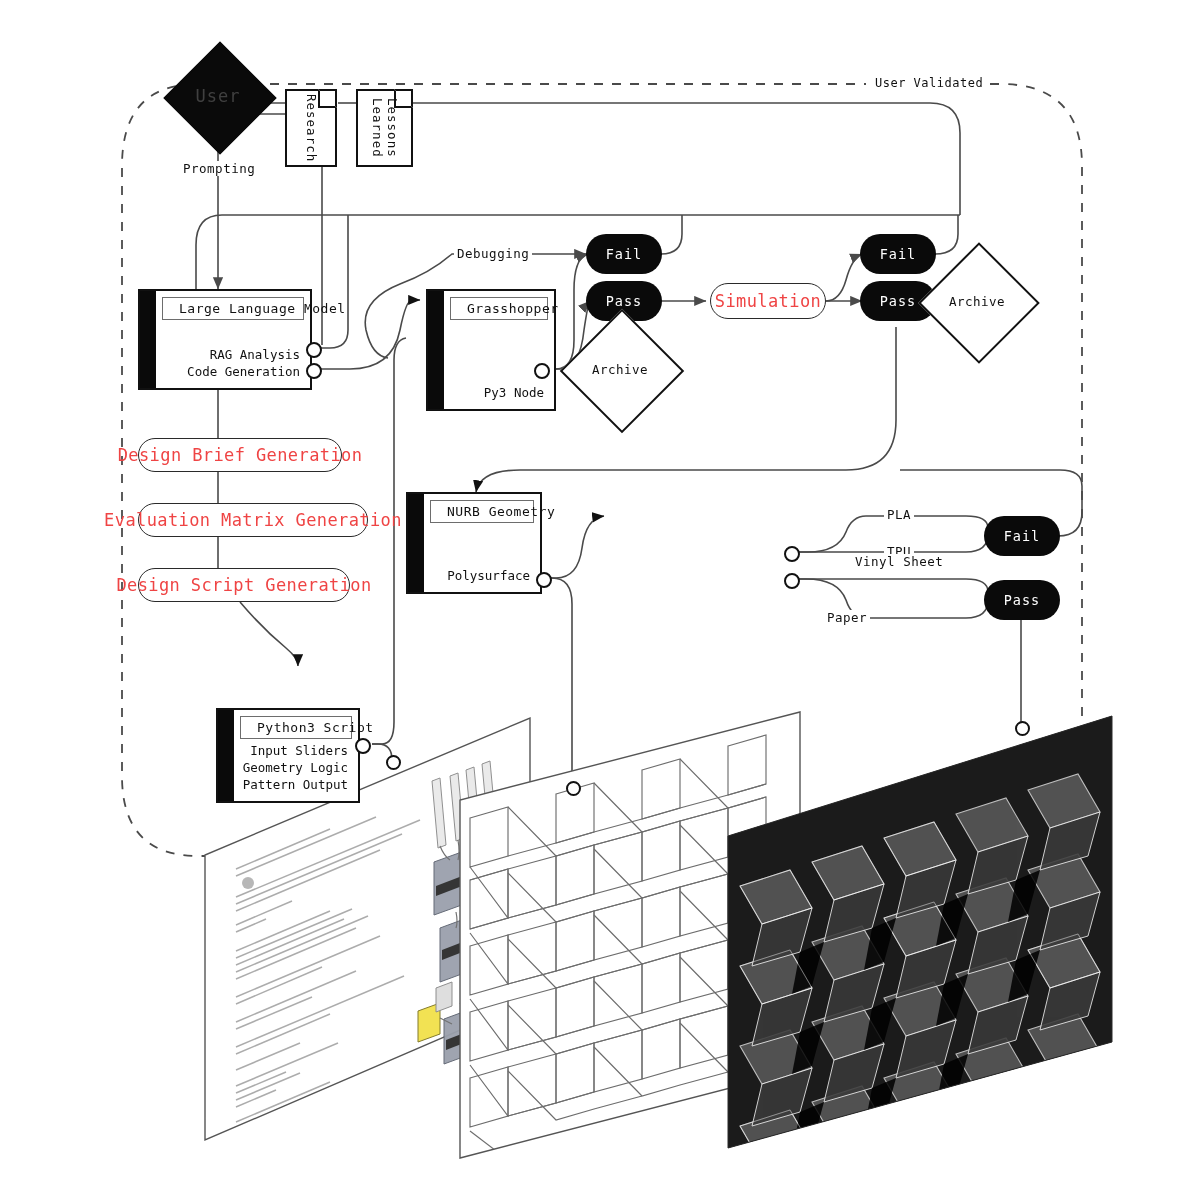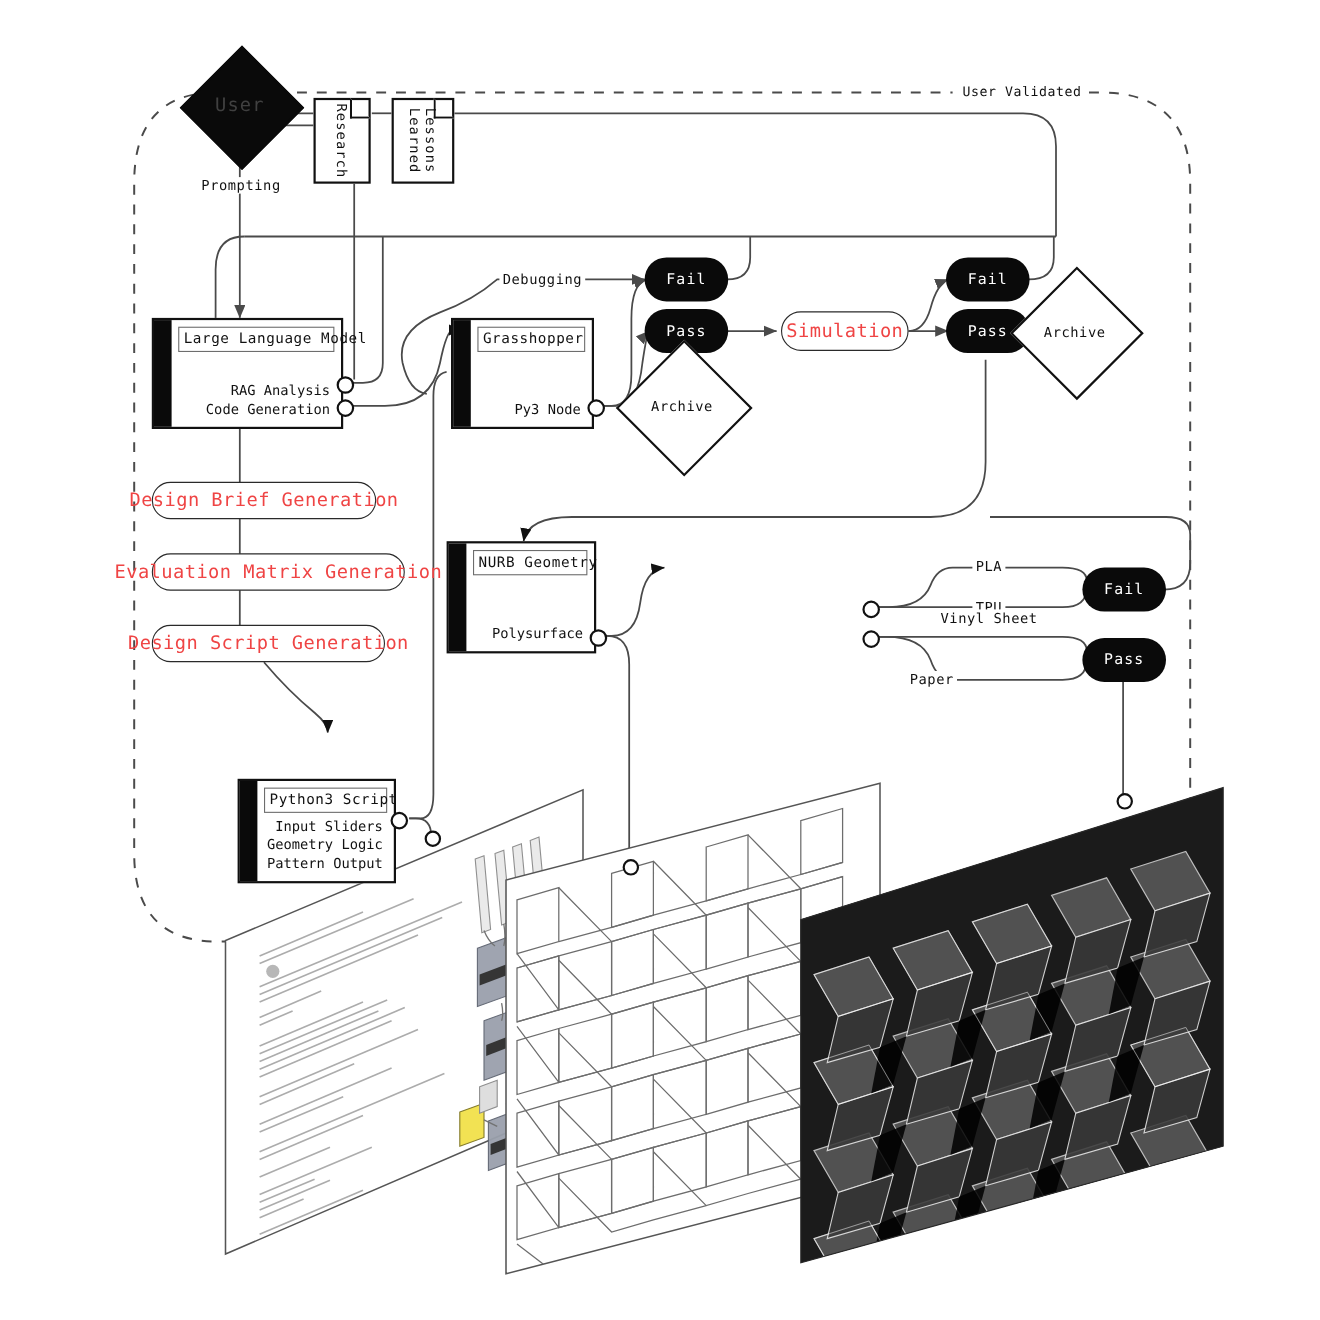--- a/index.html
+++ b/index.html
@@ -5,21 +5,21 @@
   html,body{margin:0;padding:0;background:#ffffff;}
   body{width:1200px;height:1200px;overflow:hidden;font-family:"DejaVu Sans Mono","Liberation Mono",monospace;}
   #stage{position:relative;width:1200px;height:1200px;background:#fff;}
   #wires{position:absolute;left:0;top:0;width:1200px;height:1200px;}
   .nd{position:absolute;box-sizing:border-box;}
 
   
   .ghc{border:2px solid #111;background:#fff;}
   .ghc .bar{position:absolute;left:0;top:0;bottom:0;width:16px;background:#0a0a0a;}
   .ghc .cap{position:absolute;left:22px;right:6px;top:6px;border:1.5px solid #6d6d6d;background:#fff;
-            text-align:center;font-size:13px;letter-spacing:.5px;color:#111;padding:3px 4px;white-space:nowrap;}
+            text-align:center;font-size:13px;letter-spacing:.5px;color:#111;padding:3px 16px;white-space:nowrap;}
   .ghc .ports{position:absolute;left:20px;right:10px;bottom:8px;text-align:right;font-size:12.5px;line-height:17px;color:#111;}
   .ghc .pl{white-space:nowrap;}
 
   
   .pill{background:#0a0a0a;color:#fff;border-radius:22px;display:flex;align-items:center;justify-content:center;
         font-size:13.5px;letter-spacing:1px;}
   
   .stad{background:#fff;border:1.6px solid #2a2a2a;border-radius:24px;display:flex;align-items:center;justify-content:center;
         font-size:17px;color:#ef4444;letter-spacing:.4px;white-space:nowrap;}
   
@@ -379,21 +379,21 @@
     <div class="bar"></div>
     <div class="cap">Large Language Model</div>
     <div class="ports">
       <div class="pl">RAG Analysis</div>
       <div class="pl">Code Generation</div>
     </div>
   </div>
   <div class="port" style="left:306px;top:342px;"></div>
   <div class="port" style="left:306px;top:363px;"></div>
 
-  <div class="nd ghc" style="left:410px;top:289px;width:130px;height:101px;">
+  <div class="nd ghc" style="left:426px;top:289px;width:130px;height:122px;">
     <div class="bar"></div>
     <div class="cap">Grasshopper</div>
     <div class="ports">
       <div class="pl">Py3 Node</div>
     </div>
   </div>
   <div class="port" style="left:534px;top:363px;"></div>
 
   <div class="nd pill" style="left:586px;top:234px;width:76px;height:40px;">Fail</div>
   <div class="nd pill" style="left:586px;top:281px;width:76px;height:40px;">Pass</div>

